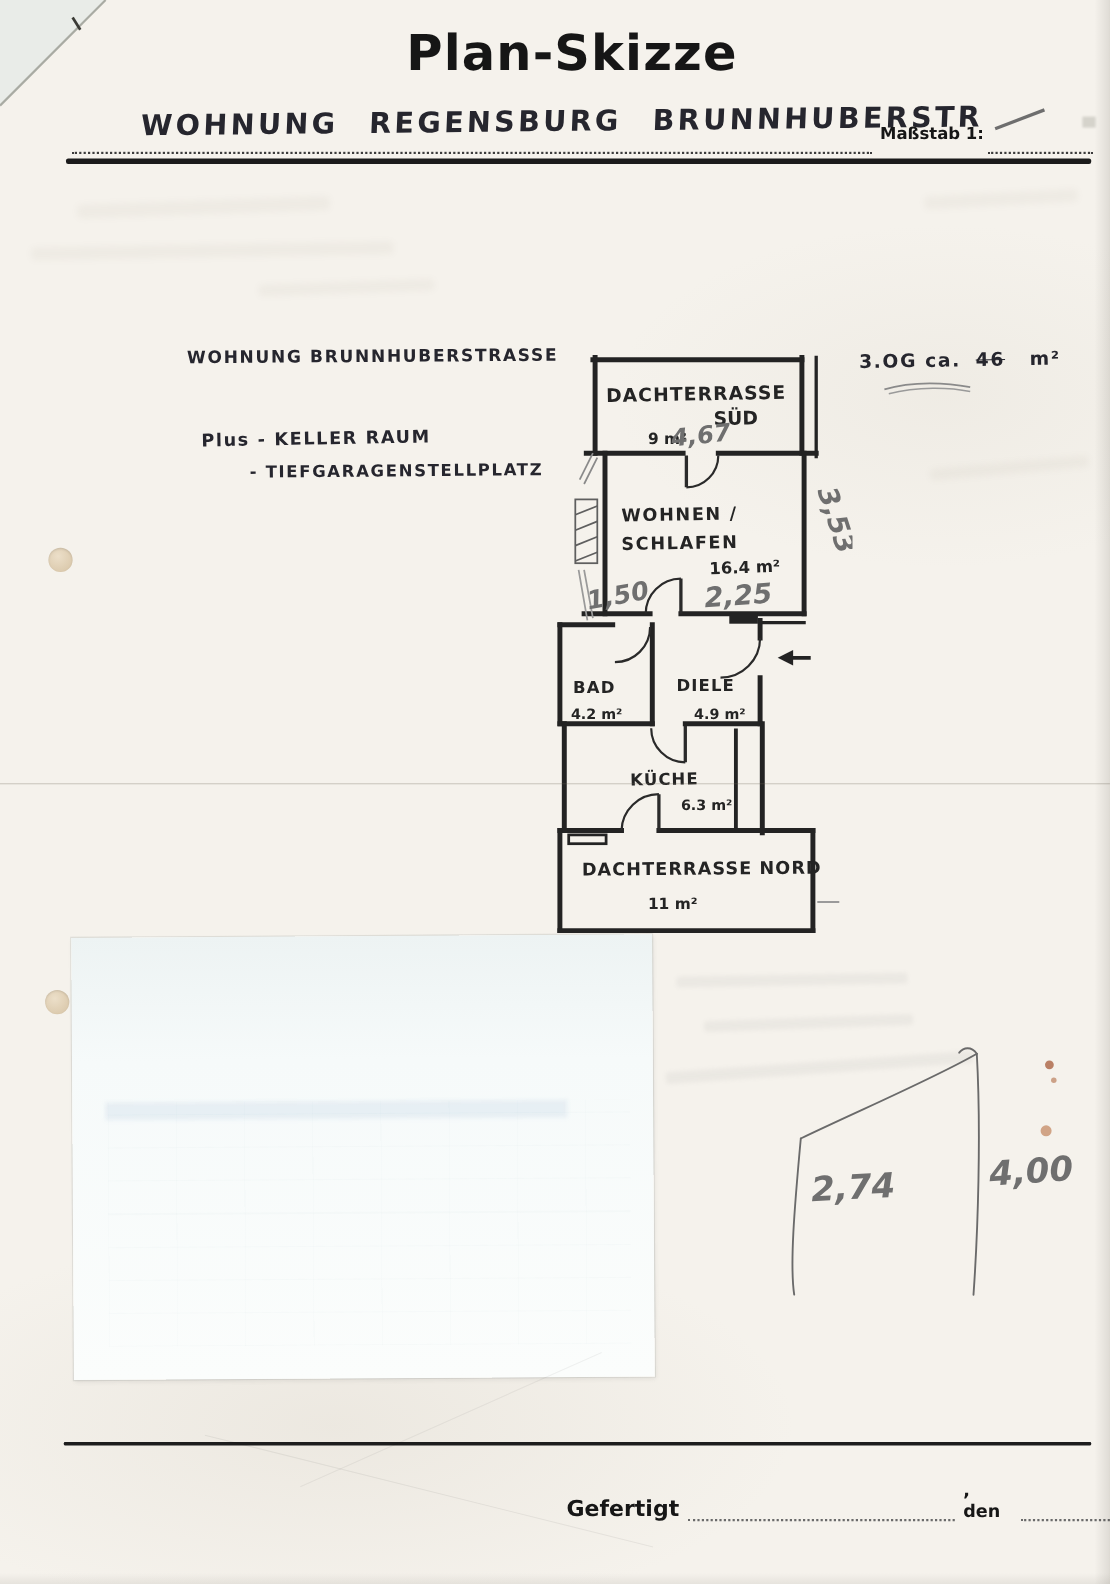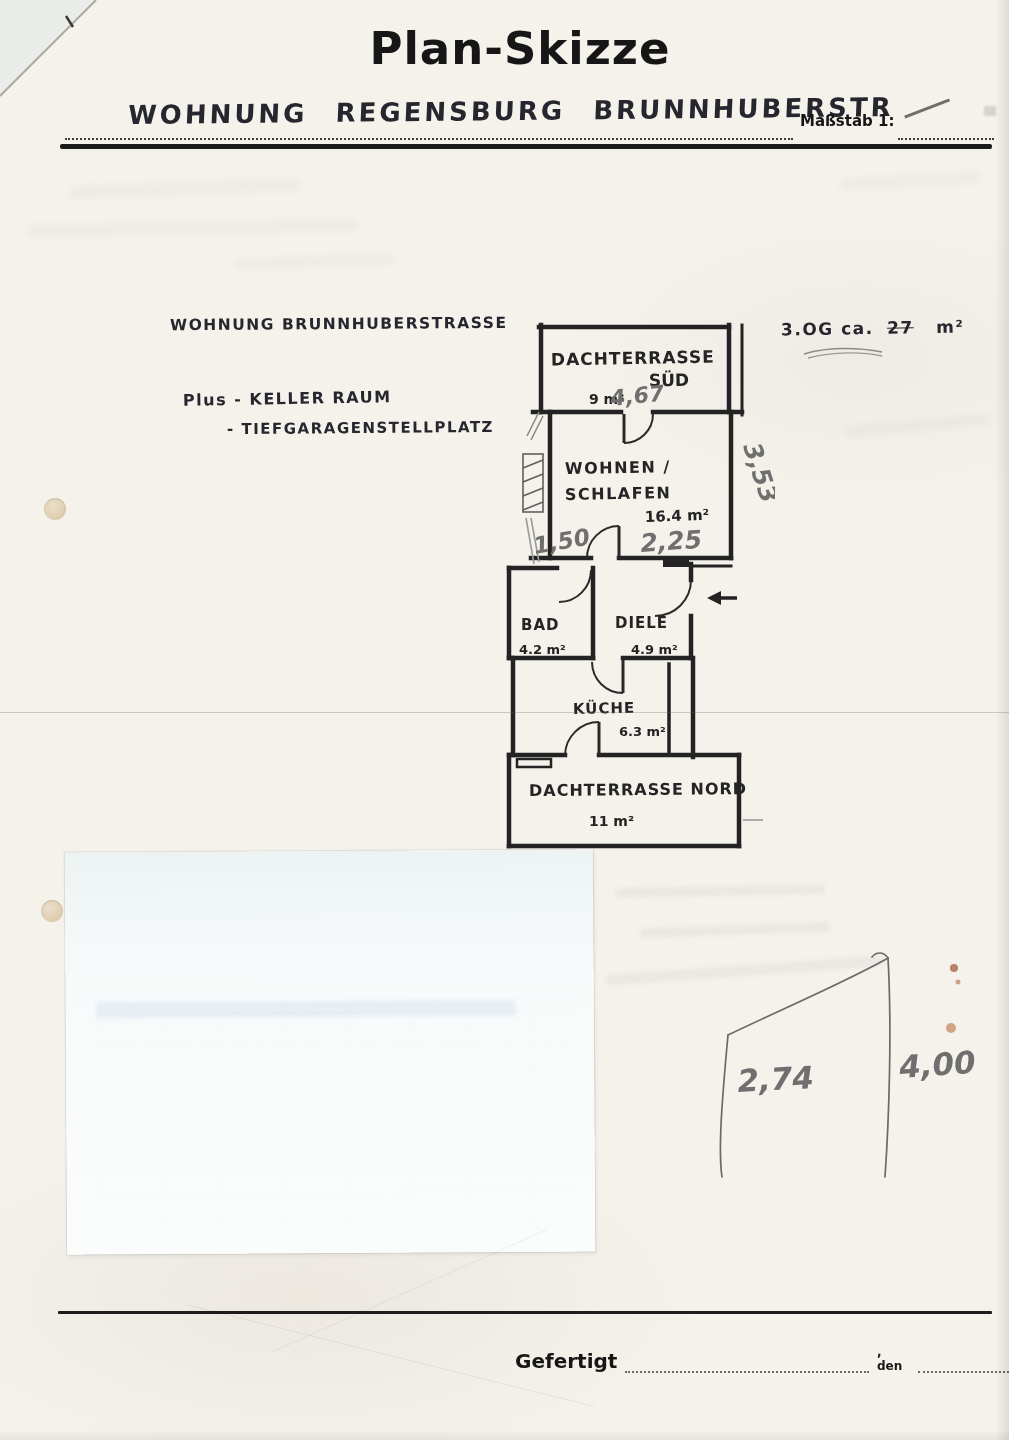--- a/index.html
+++ b/index.html
@@ -67,21 +67,21 @@
   <div class="abs ghost" style="left:235px;top:256px;width:160px;height:11px;transform:rotate(-2deg)"></div>
   <div class="abs ghost" style="left:840px;top:175px;width:140px;height:12px;transform:rotate(-3deg)"></div>
   <div class="abs ghost" style="left:845px;top:420px;width:145px;height:11px;transform:rotate(-5deg)"></div>
 
   <div class="abs hand" style="left:170px;top:315px;font-size:15.5px;transform:rotate(-0.4deg)">WOHNUNG BRUNNHUBERSTRASSE</div>
   <div class="abs hand" style="left:183px;top:389px;font-size:16px;transform:rotate(-1deg)">Plus - KELLER RAUM</div>
   <div class="abs hand" style="left:227px;top:419px;font-size:15px;transform:rotate(-0.5deg)">- TIEFGARAGENSTELLPLATZ</div>
 
   <div class="abs hand" style="left:781px;top:318px;font-size:17px;transform:rotate(-1deg)">
     <span>3.OG ca.</span>
-    <span class="struck" style="margin-left:6px">27</span>
+    <span class="struck" style="margin-left:6px">46</span>
     <span style="margin-left:15px">m²</span>
   </div>
   <svg class="abs" style="left:798px;top:344px" width="90" height="18">
     <path d="M6,10 C32,2 64,4 84,8" stroke="#8a8a8a" stroke-width="1.6" fill="none"></path>
     <path d="M10,14 C36,7 66,8 84,12" stroke="#9a9a9a" stroke-width="1.4" fill="none"></path>
   </svg>
 
   <svg class="abs" style="left:493px;top:312px" width="282" height="540" viewBox="0 0 282 540">
     <g stroke="#232323" stroke-width="4.5" fill="none" stroke-linecap="square">
 
@@ -199,21 +199,21 @@
       <circle cx="254" cy="28" r="4" fill="#a55a38" opacity=".75"></circle>
       <circle cx="258" cy="42" r="2.5" fill="#b06a44" opacity=".6"></circle>
       <circle cx="251" cy="88" r="5" fill="#bd7a50" opacity=".65"></circle>
     </g>
   </svg>
 
   <div class="abs" style="left:58px;top:1311px;width:934px;height:3px;background:#1d1d1d;border-radius:1px"></div>
   <div class="abs" style="left:515px;top:1345px;display:flex;align-items:flex-end;gap:8px">
     <span class="printed" style="font-size:20px">Gefertigt</span>
     <span class="dotted-lite" style="width:248px"></span>
-    <span class="printed" style="font-size:12px">, den</span>
+    <span class="printed" style="font-size:16px">, den</span>
     <span class="dotted-lite" style="width:214px"></span>
   </div>
 
   <div class="abs" style="left:180px;top:1355px;width:420px;height:1px;background:rgba(0,0,0,.06);transform:rotate(14deg)"></div>
   <div class="abs" style="left:260px;top:1290px;width:300px;height:1px;background:rgba(0,0,0,.05);transform:rotate(-24deg)"></div>
 
   <div class="abs edge-shade-r"></div>
   <div class="abs edge-shade-b"></div>
 
 </div>

